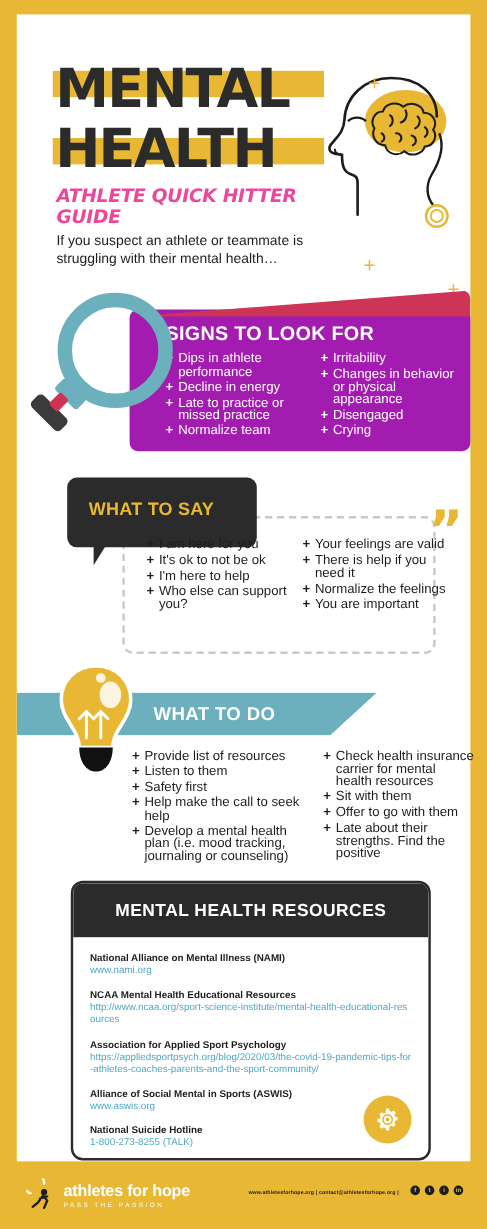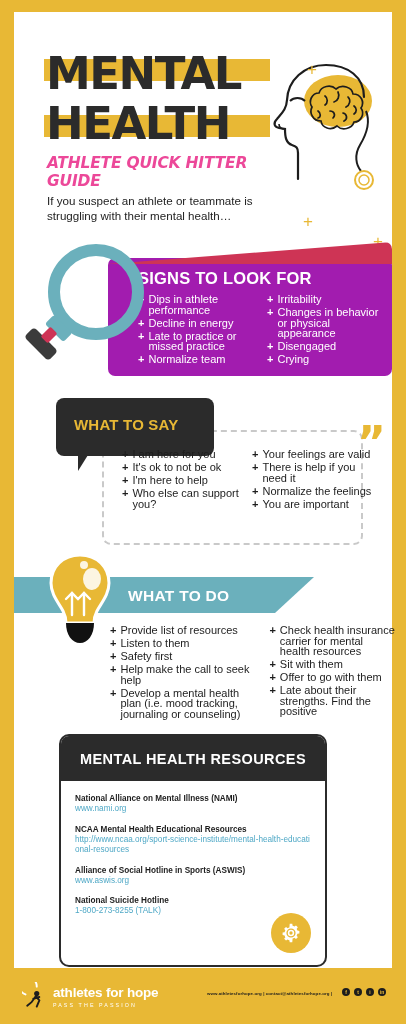--- a/index.html
+++ b/index.html
@@ -107,21 +107,21 @@
   }
   .bulb { position:absolute; left:30px; top:541px; width:72px; height:92px; }
   .do-cols {
     position:absolute; left:96px; top:613px; width:285px; display:flex; gap:12px;
   }
   .do-cols .colA { width:54%; }
   .do-cols .colB { width:46%; }
 
   
   .res-card {
-    position:absolute; left:45px; top:722px; width:268px; height:233px;
+    position:absolute; left:45px; top:722px; width:300px; height:233px;
     background:#ffffff; border-radius:10px;
     border:2px solid #2B2B2B;
     overflow:hidden;
   }
   .res-head {
     height:45px; background:#2B2B2B; display:flex; align-items:center;
     justify-content:center;
   }
   .res-head-title {
     color:#ffffff; font-size:14.5px; font-weight:bold; letter-spacing:0.4px;
@@ -371,21 +371,25 @@
       <div class="res-body">
         <div class="res-item">
           <div class="res-name">National Alliance on Mental Illness (NAMI)</div>
           <div class="res-url">www.nami.org</div>
         </div>
         <div class="res-item">
           <div class="res-name">NCAA Mental Health Educational Resources</div>
           <div class="res-url">http://www.ncaa.org/sport-science-institute/mental-health-educational-resources</div>
         </div>
         <div class="res-item">
-          <div class="res-name">Alliance of Social Hotline in Sports (ASWIS)</div>
+          <div class="res-name">Association for Applied Sport Psychology</div>
+          <div class="res-url">https://appliedsportpsych.org/blog/2020/03/the-covid-19-pandemic-tips-for-athletes-coaches-parents-and-the-sport-community/</div>
+        </div>
+        <div class="res-item">
+          <div class="res-name">Alliance of Social Mental in Sports (ASWIS)</div>
           <div class="res-url">www.aswis.org</div>
         </div>
         <div class="res-item">
           <div class="res-name">National Suicide Hotline</div>
           <div class="res-url">1-800-273-8255 (TALK)</div>
         </div>
       </div>
       <div class="gear">
         <svg viewBox="0 0 24 24" width="22" height="22">
           <path fill="#ffffff" d="M12,8.5 A3.5,3.5 0 1,0 12,15.5 A3.5,3.5 0 1,0 12,8.5 Z

